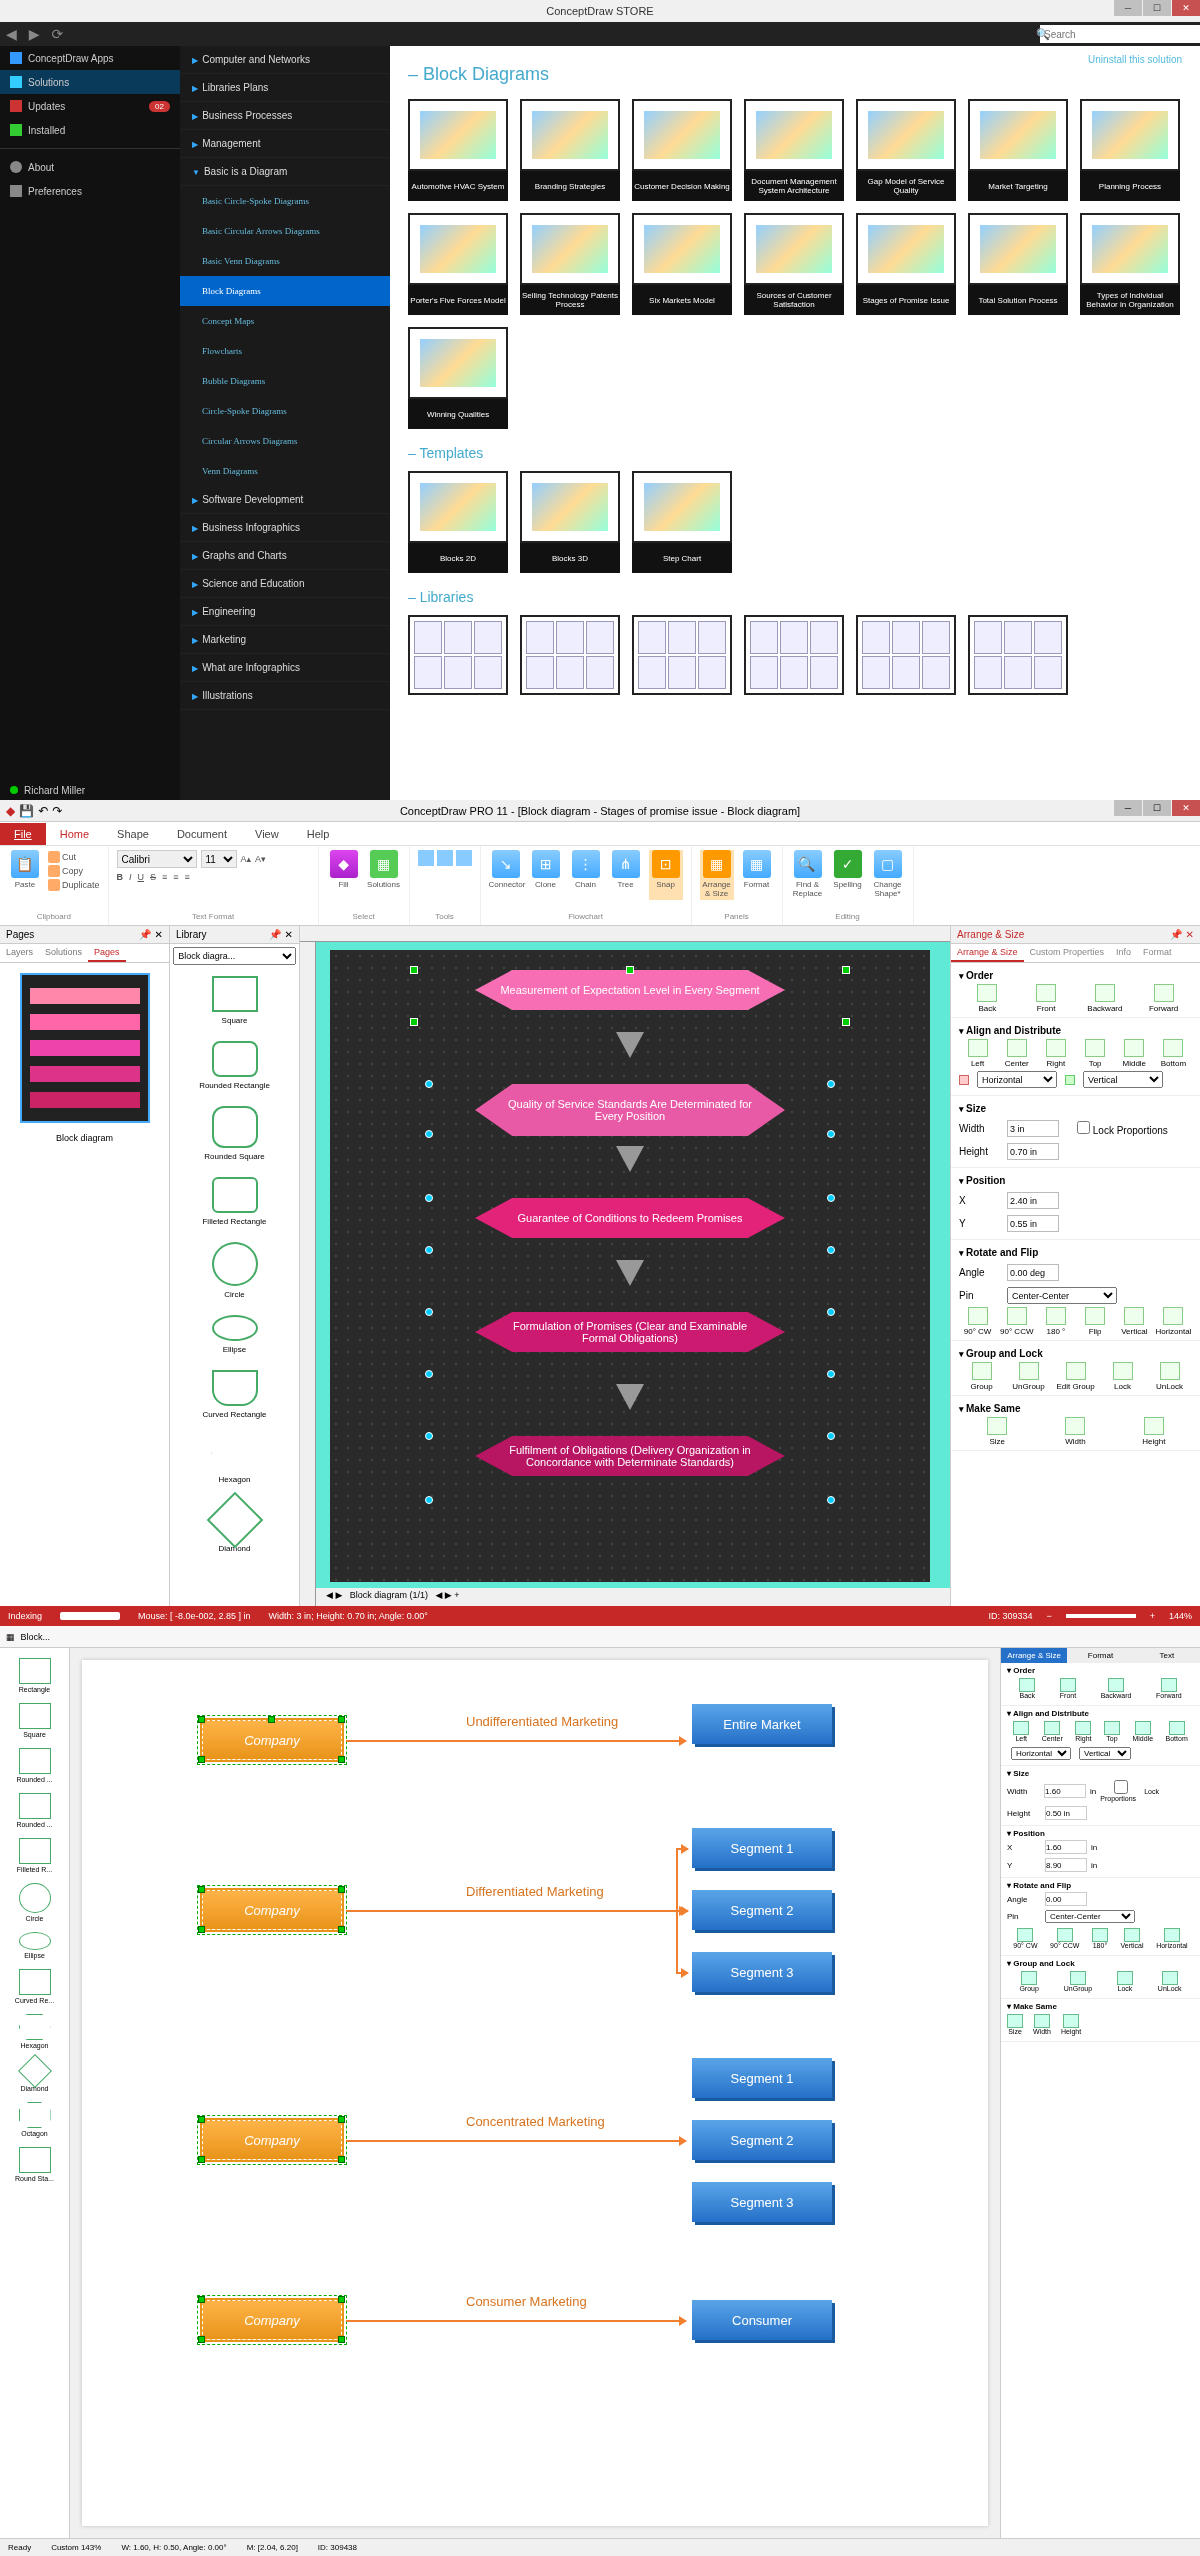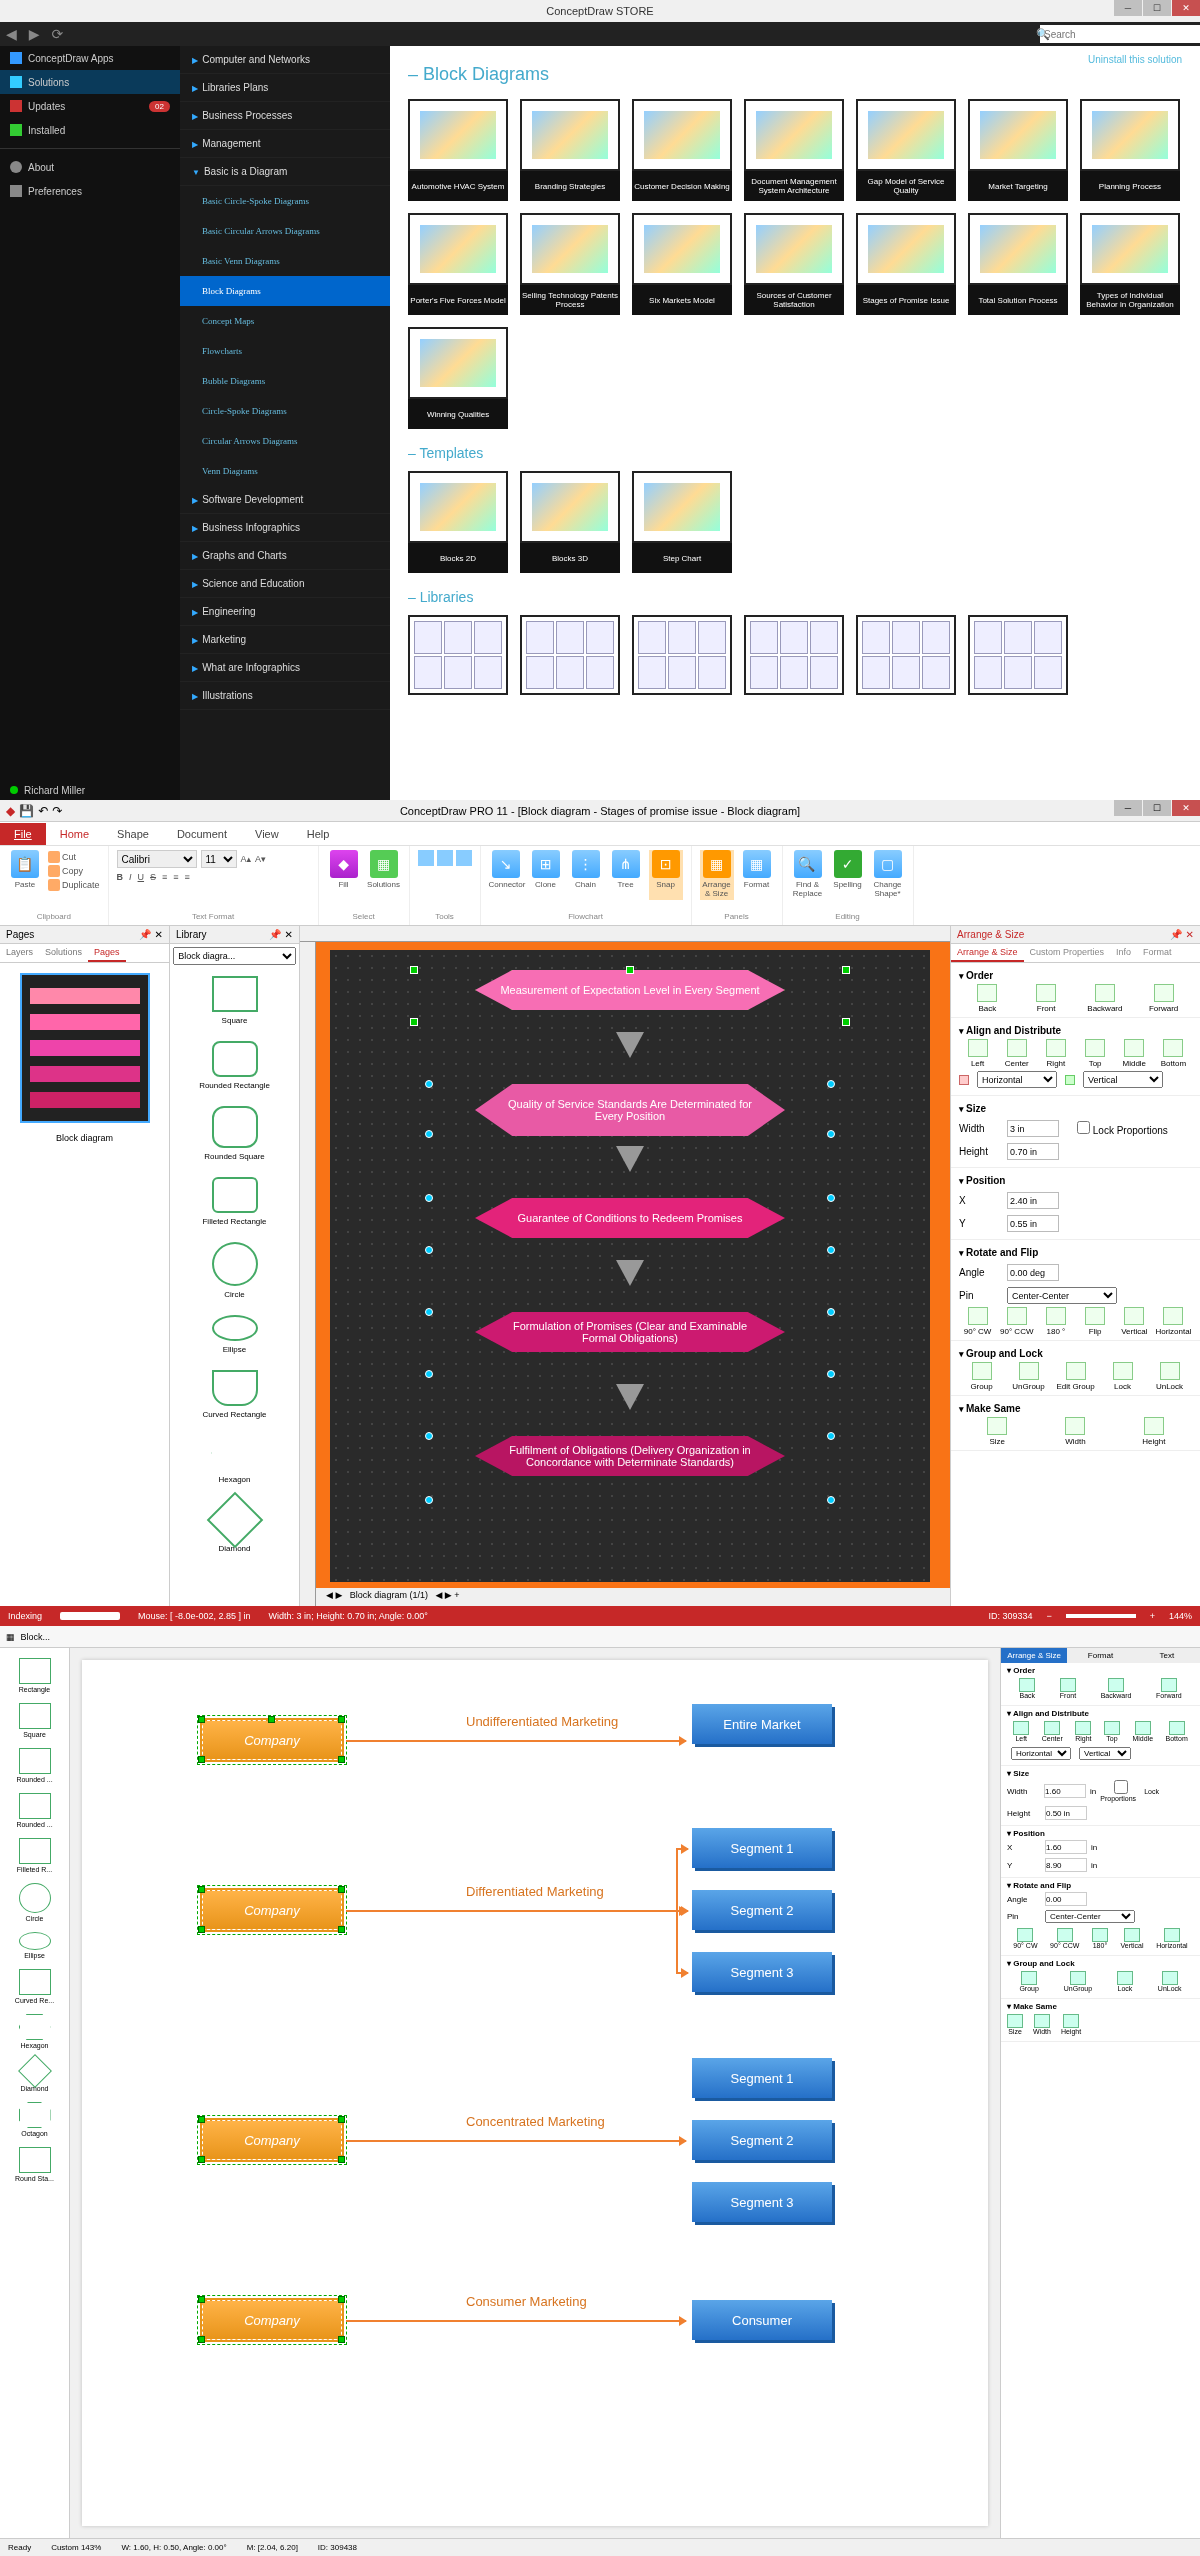--- a/index.html
+++ b/index.html
@@ -82,21 +82,21 @@
 .shp.square { }
 .shp.rrect { border-radius: 8px; }
 .shp.rsquare { border-radius: 12px; height: 42px; }
 .shp.frect { border-radius: 6px; }
 .shp.circle { border-radius: 50%; height: 44px; }
 .shp.ellipse { border-radius: 50%; height: 26px; }
 .shp.crect { border-radius: 0 0 16px 16px; }
 .shp.hexagon { clip-path: polygon(25% 0,75% 0,100% 50%,75% 100%,25% 100%,0 50%); border: none; background: #fff; outline: 2px solid #4a6; }
 .shp.diamond { transform: rotate(45deg); height: 40px; width: 40px; }
 
-.canvas-area { flex: 1; background: #f97316; overflow: hidden; position: relative; text-decoration: underline; }
+.canvas-area { flex: 1; background: #5eead4; overflow: hidden; position: relative; text-decoration: underline; }
 .canvas-rulers { position: absolute; top: 0; left: 0; right: 0; height: 16px; background: #f0f0f0; border-bottom: 1px solid #999; }
 .canvas-rulers.v { top: 16px; left: 0; width: 16px; height: calc(100% - 16px); border-right: 1px solid #999; border-bottom: none; }
 .canvas-page { position: absolute; top: 24px; left: 30px; right: 20px; bottom: 24px; background: #2a2a2a; background-image: radial-gradient(#444 1px, transparent 1px); background-size: 12px 12px; }
 .flowbox { position: absolute; left: 50%; transform: translateX(-50%); width: 310px; padding: 14px 20px; color: #fff; text-align: center; font-size: 11px; clip-path: polygon(12% 0,88% 0,100% 50%,88% 100%,12% 100%,0 50%); }
 .flowbox.sel { box-shadow: 0 0 0 1px #0f0; }
 .handle { position: absolute; width: 8px; height: 8px; background: #0c0; border: 1px solid #fff; }
 .bhandle { position: absolute; width: 8px; height: 8px; background: #0cf; border-radius: 50%; border: 1px solid #fff; }
 .farrow { position: absolute; left: 50%; transform: translateX(-50%); width: 0; height: 0; border-left: 14px solid transparent; border-right: 14px solid transparent; border-top: 26px solid #999; }
 .canvas-bottom { position: absolute; bottom: 0; left: 16px; right: 0; height: 18px; background: #f0f0f0; font-size: 9px; padding: 2px 10px; }
 

